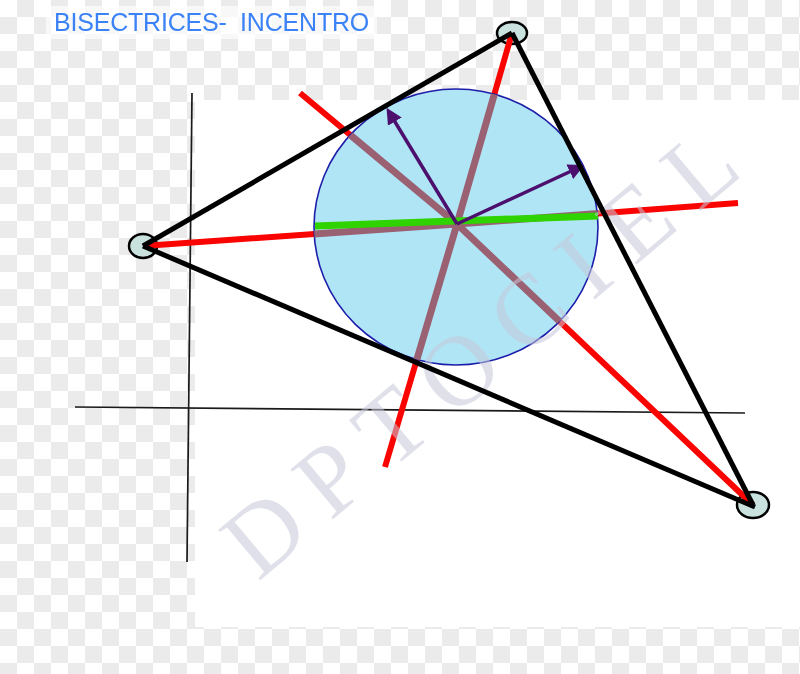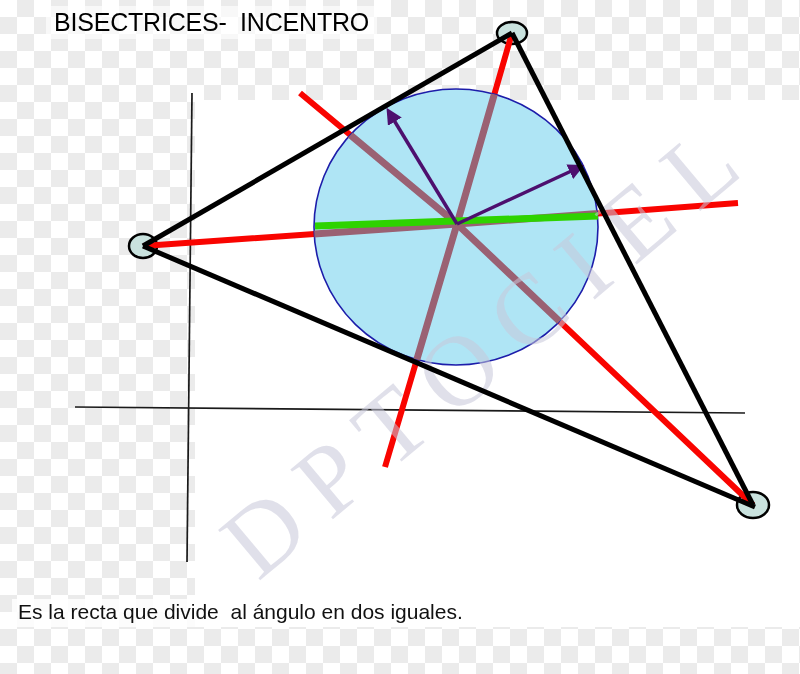--- a/index.html
+++ b/index.html
@@ -49,17 +49,16 @@
     </g>
     <line x1="315" y1="226" x2="598" y2="216" stroke="#2ed300" stroke-width="7"></line>
     <text x="0" y="0" transform="translate(258,582) rotate(-40)" font-family="&quot;Liberation Serif&quot;, serif" font-size="100" letter-spacing="22" fill="#c8c8da" opacity="0.55">DPTOCIEL</text>
     <line x1="457" y1="224" x2="389" y2="112" stroke="#4d0f6e" stroke-width="3.5" marker-end="url(#ah)"></line>
     <line x1="457" y1="224" x2="580" y2="167" stroke="#4d0f6e" stroke-width="3.5" marker-end="url(#ah)"></line>
     <line x1="512" y1="33" x2="143" y2="246" stroke="#000000" stroke-width="5"></line>
     <line x1="512" y1="33" x2="753" y2="505" stroke="#000000" stroke-width="5"></line>
     <line x1="143" y1="246" x2="755" y2="507" stroke="#000000" stroke-width="5"></line>
   </svg>
 
-<div class="title" style="color: #000000;">BISECTRICES-  INCENTRO</div>
+<div class="title" style="color: #3b82f6;">BISECTRICES-  INCENTRO</div>
 
 <div class="caption">
-  <div class="cap-line">Es la recta que divide  al ángulo en dos iguales.</div>
 </div>
 
 </body></html>

